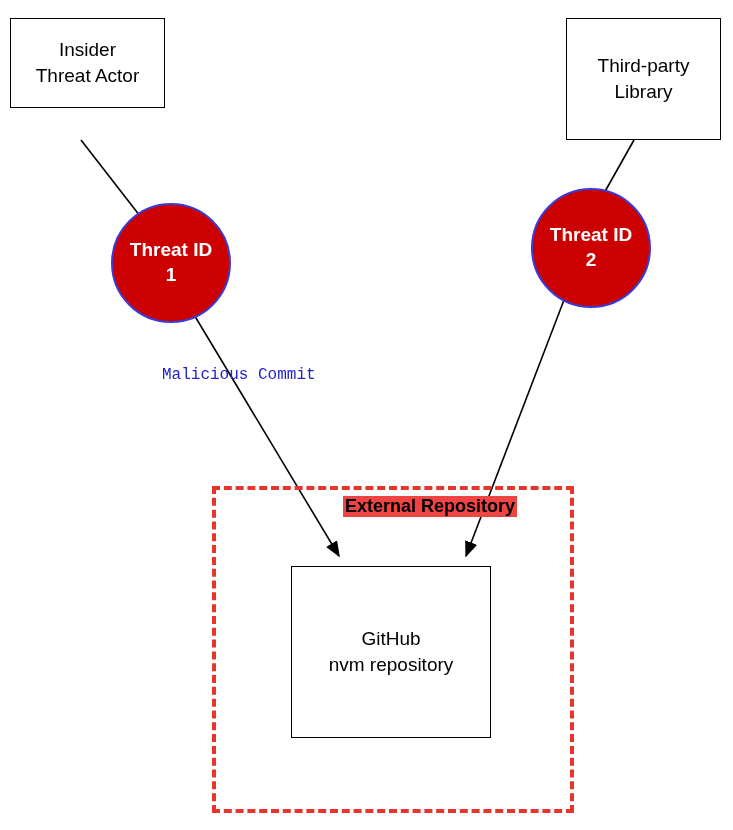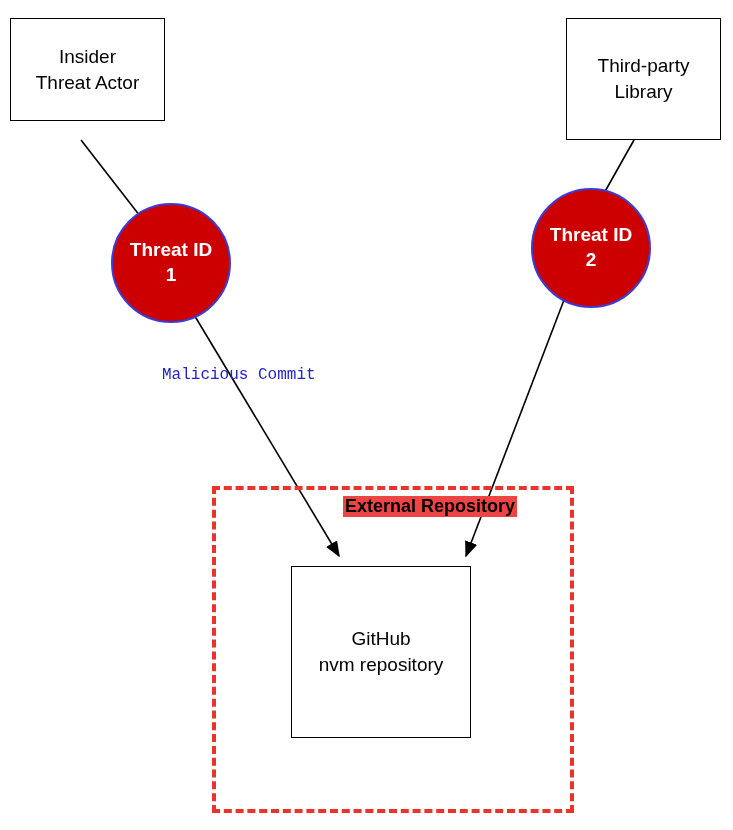--- a/index.html
+++ b/index.html
@@ -89,40 +89,40 @@
     </defs>
     <line x1="81" y1="140" x2="140" y2="216" stroke="#000000" stroke-width="1.6"></line>
     <line x1="634" y1="140" x2="603" y2="195" stroke="#000000" stroke-width="1.6"></line>
     <line x1="193" y1="313" x2="339" y2="556" stroke="#000000" stroke-width="1.6" marker-end="url(#arrowhead)"></line>
     <line x1="564" y1="300" x2="466" y2="556" stroke="#000000" stroke-width="1.6" marker-end="url(#arrowhead)"></line>
   </svg>
 
   <div class="group-box" style="left:212px; top:486px; width:362px; height:327px;"></div>
   <div class="group-title" style="left:343px; top:496px;">External Repository</div>
 
-  <div class="node-box" style="left:10px; top:18px; width:155px; height:103px;">
+  <div class="node-box" style="left:10px; top:18px; width:155px; height:90px;">
     <span>Insider
 Threat Actor</span>
   </div>
 
   <div class="node-box" style="left:566px; top:18px; width:155px; height:122px;">
     <span>Third-party
 Library</span>
   </div>
 
   <div class="node-circle" style="left:111px; top:203px; width:120px; height:120px;">
     <span>Threat ID
 1</span>
   </div>
 
   <div class="node-circle" style="left:531px; top:188px; width:120px; height:120px;">
     <span>Threat ID
 2</span>
   </div>
 
-  <div class="node-box" style="left:291px; top:566px; width:180px; height:172px;">
+  <div class="node-box" style="left:291px; top:566px; width:200px; height:172px;">
     <span>GitHub
 nvm repository</span>
   </div>
 
   <div class="edge-label" style="left:162px; top:366px;font-family:Liberation Mono, monospace;">Malicious Commit</div>
 
 </div>
 
 </body></html>

